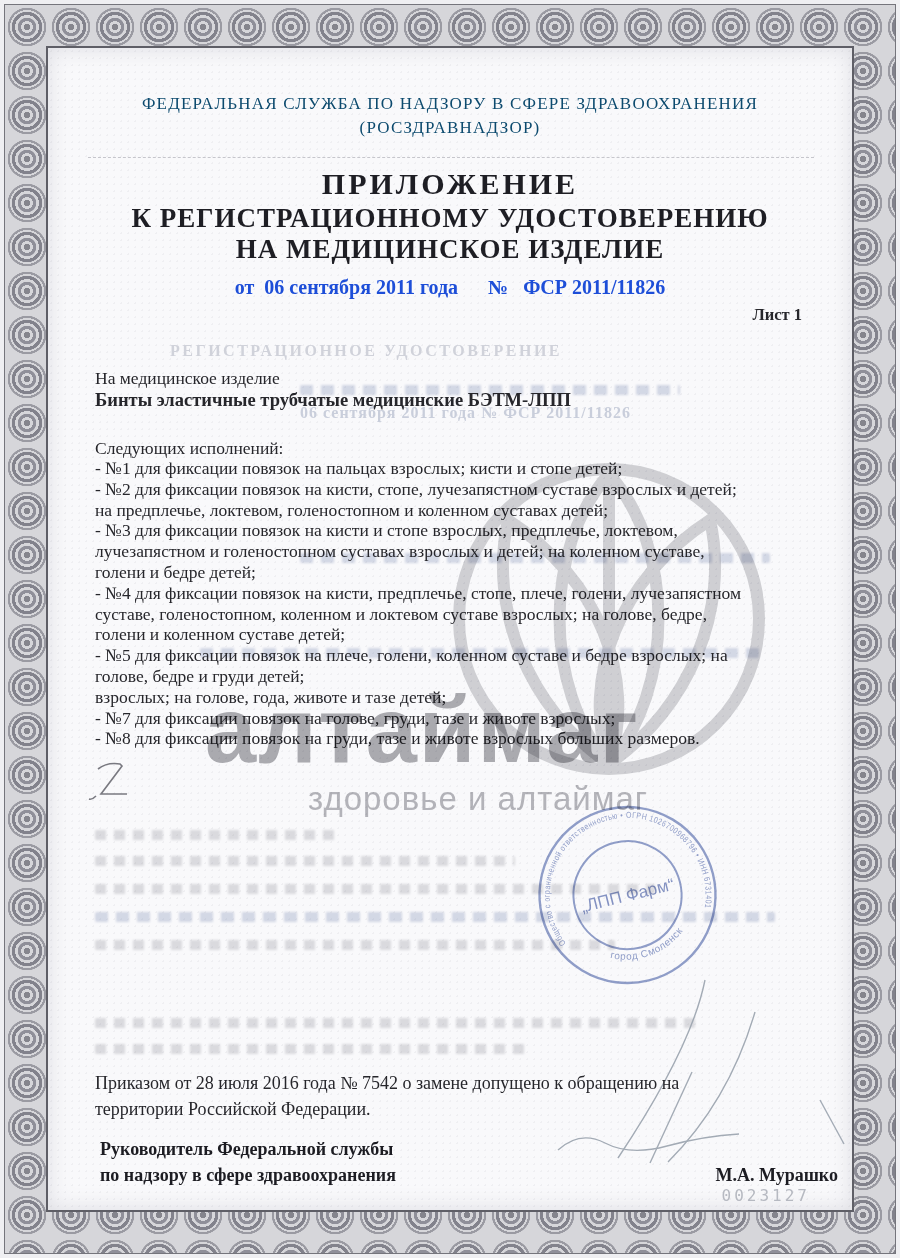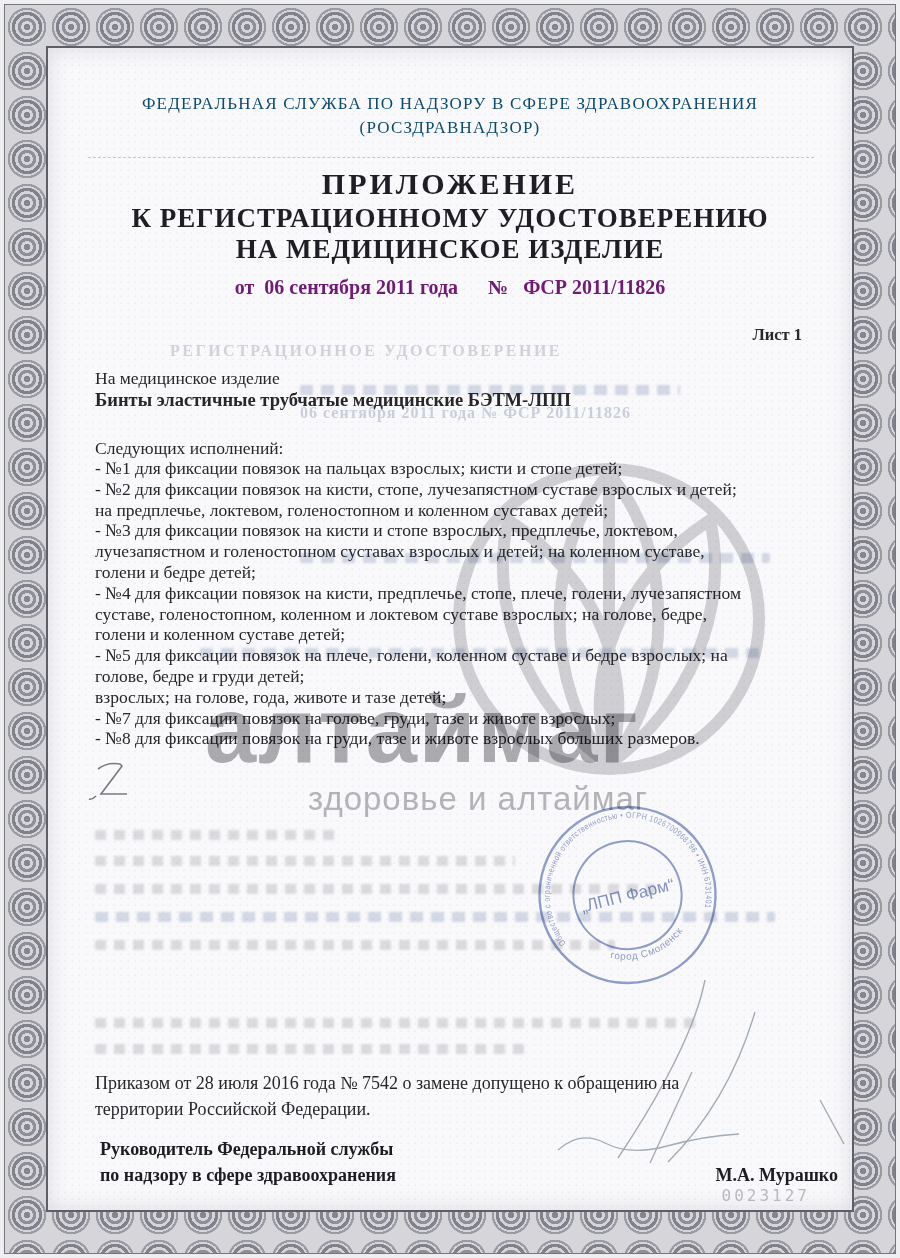--- a/index.html
+++ b/index.html
@@ -29,22 +29,22 @@
     border:2px solid #5e5e66;
     box-shadow:inset 0 0 22px rgba(120,120,135,.22);
   }
   .abs{position:absolute;}
   .ctr{left:0;right:0;text-align:center;}
   
   .hdr{font-size:17px;letter-spacing:1.2px;color:#0c4a6e;}
   .rule{border-top:1px dashed #c6c6cc;height:0;}
   .t1{font-weight:bold;font-size:30px;letter-spacing:3px;color:#1e1e24;}
   .t2{font-weight:bold;font-size:27px;letter-spacing:1px;color:#1e1e24;}
-  .dateline{font-weight:bold;font-size:20px;white-space:pre;color:#701a75;}
-  .sheet{font-weight:600;font-size:16.5px;margin-top:20px;}
+  .dateline{font-weight:bold;font-size:20px;white-space:pre;color:#1d4ed8;}
+  .sheet{font-weight:600;font-size:16.5px;}
   .ghost-title{font-weight:bold;font-size:16px;letter-spacing:2.5px;color:#d0d2da;filter:blur(.6px);}
   .ghost-date{font-weight:bold;font-size:16px;letter-spacing:1px;color:#c9cedb;filter:blur(.5px);text-align:center;}
   .body-line{font-size:17.5px;line-height:24.5px;}
   .body-bold{font-weight:bold;font-size:18.5px;}
   .doc-lines{font-size:17.5px;line-height:20.8px;white-space:nowrap;}
   .doc-lines .doc-line{height:20.8px;}
   .foot{font-size:18px;line-height:26px;}
   .foot-bold{font-weight:bold;font-size:18px;line-height:26px;color:#1c1c22;}
   .serial{font-family:"DejaVu Sans Mono",monospace;font-size:16px;letter-spacing:3px;color:#b6b9c1;}
   

